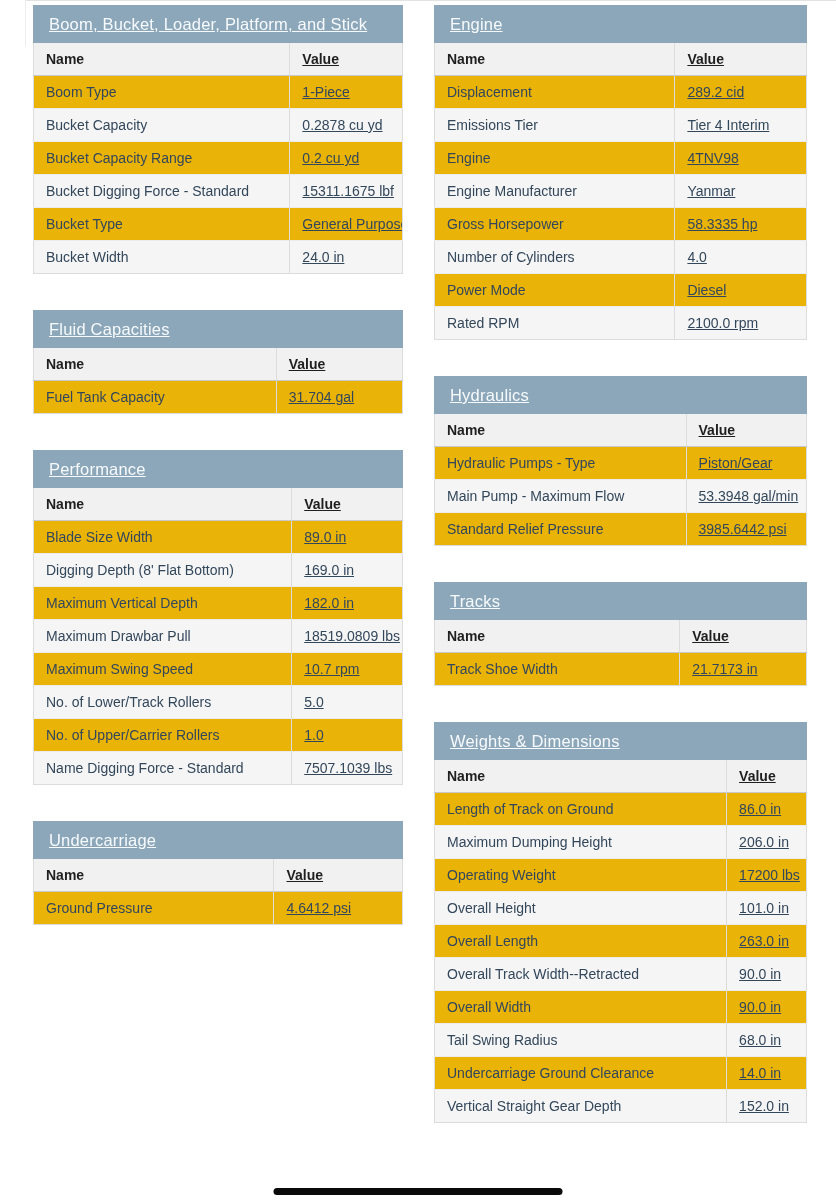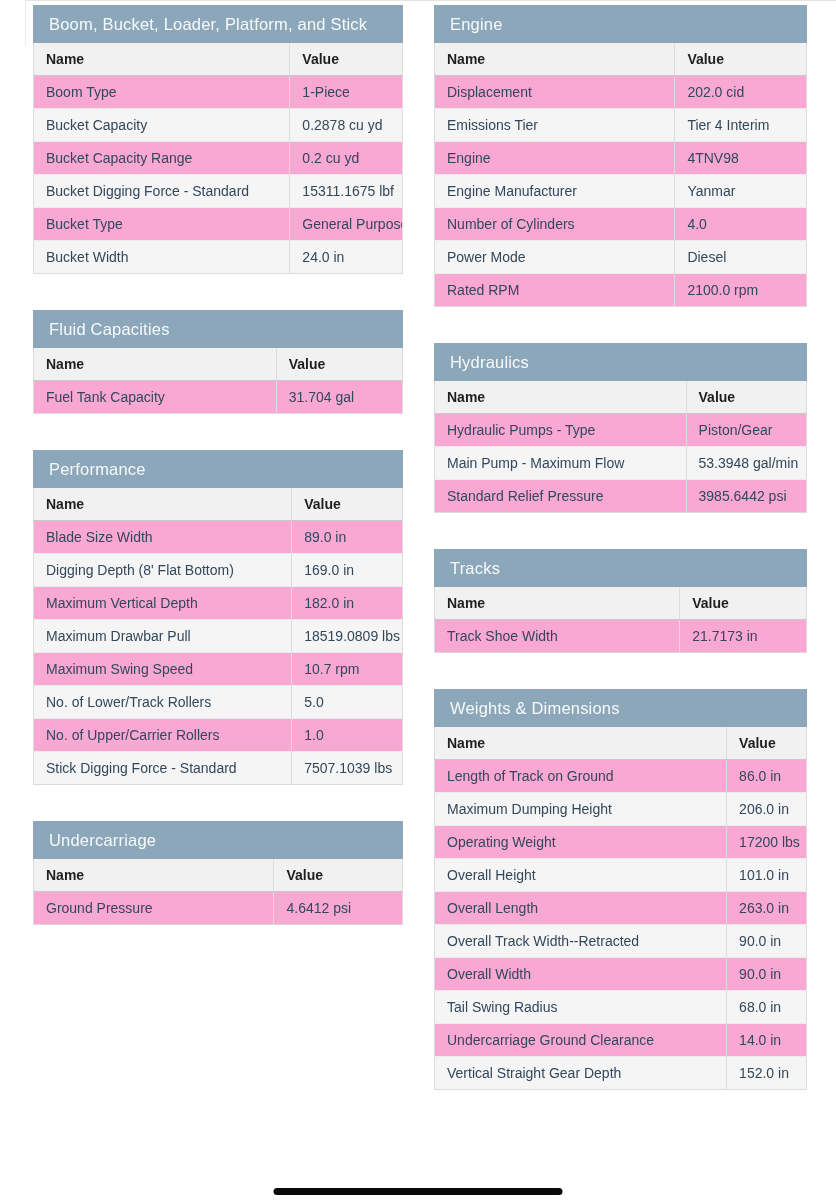--- a/index.html
+++ b/index.html
@@ -26,49 +26,50 @@
   section.tbl-section { margin:0 0 36px 0; }
 
   .tbl-title {
     background: var(--table-header-bg, #8ca7b9);
     color: var(--table-header-text, #f7fafc);
     font-size:16.5px;
     line-height:38px;
     height:38px;
     padding:0 16px;
     letter-spacing:.2px;
+    text-decoration:underline;
   }
 
   table.tbl {
     width:100%;
     border-collapse:collapse;
     table-layout:fixed;
     font-size:14px;
     color: var(--body-text, #33475b);
     border:1px solid var(--border, #dcdcdc);
     border-top:none;
-    background:#f9a8d4;
+    background:#eab308;
   }
   .tbl th, .tbl td {
     text-align:left;
     padding:8px 12px;
     line-height:16px;
     overflow:hidden;
     white-space:nowrap;
   }
   .tbl thead th {
     font-weight:bold;
     color:#1f1f1f;
     background: var(--column-header-bg, #f1f1f1);
     border-bottom:1px solid #c9c9c9;
   }
   .tbl tbody tr td { border-top:1px solid #ececec; }
   .tbl tbody tr:first-child td { border-top:none; }
   .tbl tbody tr:nth-child(even) td { background: var(--row-stripe-bg, #f5f5f5); }
-  .tbl th:last-child, .tbl td:last-child { border-left:1px solid var(--border, #dcdcdc); }
+  .tbl th:last-child, .tbl td:last-child { border-left:1px solid var(--border, #dcdcdc);text-decoration:underline; }
 
   
   .t-boom          th:first-child { width:62.7%; }
   .t-fluid         th:first-child { width:59.0%; }
   .t-performance   th:first-child { width:63.2%; }
   .t-undercarriage th:first-child { width:58.4%; }
   .t-engine        th:first-child { width:57.9%; }
   .t-hydraulics    th:first-child { width:60.9%; }
   .t-tracks        th:first-child { width:59.2%; }
   .t-weights       th:first-child { width:71.8%; }
@@ -180,21 +181,21 @@
             </tr>
             <tr>
               <td>No. of Lower/Track Rollers</td>
               <td>5.0</td>
             </tr>
             <tr>
               <td>No. of Upper/Carrier Rollers</td>
               <td>1.0</td>
             </tr>
             <tr>
-              <td>Stick Digging Force - Standard</td>
+              <td>Name Digging Force - Standard</td>
               <td>7507.1039 lbs</td>
             </tr>
           </tbody>
     </table>
   </section>
 
   <section class="tbl-section">
     <div class="tbl-title">Undercarriage</div>
     <table class="tbl t-undercarriage">
       <thead>
@@ -218,35 +219,39 @@
     <table class="tbl t-engine">
       <thead>
         <tr>
           <th>Name</th>
           <th>Value</th>
         </tr>
       </thead>
       <tbody>
             <tr>
               <td>Displacement</td>
-              <td>202.0 cid</td>
+              <td>289.2 cid</td>
             </tr>
             <tr>
               <td>Emissions Tier</td>
               <td>Tier 4 Interim</td>
             </tr>
             <tr>
               <td>Engine</td>
               <td>4TNV98</td>
             </tr>
             <tr>
               <td>Engine Manufacturer</td>
               <td>Yanmar</td>
             </tr>
             <tr>
+              <td>Gross Horsepower</td>
+              <td>58.3335 hp</td>
+            </tr>
+            <tr>
               <td>Number of Cylinders</td>
               <td>4.0</td>
             </tr>
             <tr>
               <td>Power Mode</td>
               <td>Diesel</td>
             </tr>
             <tr>
               <td>Rated RPM</td>
               <td>2100.0 rpm</td>

